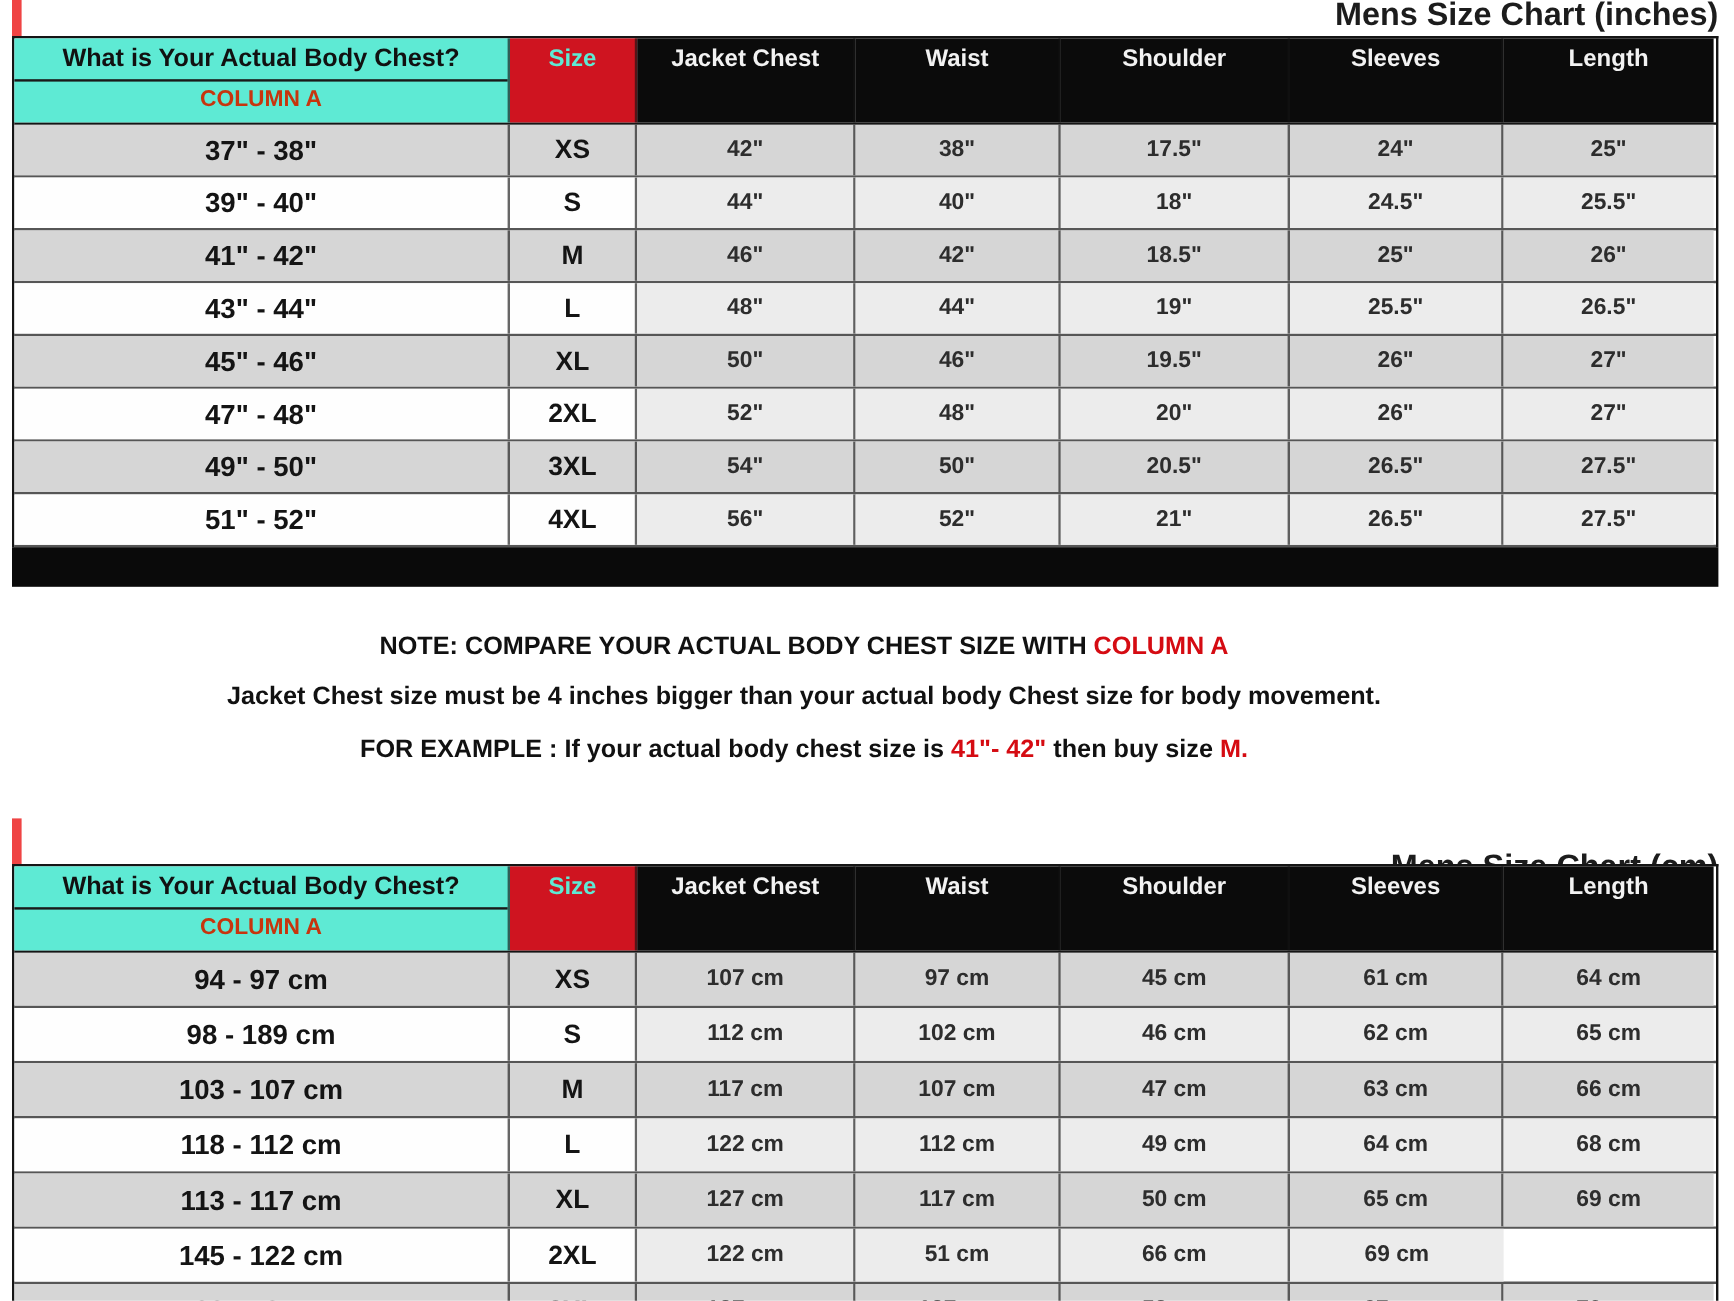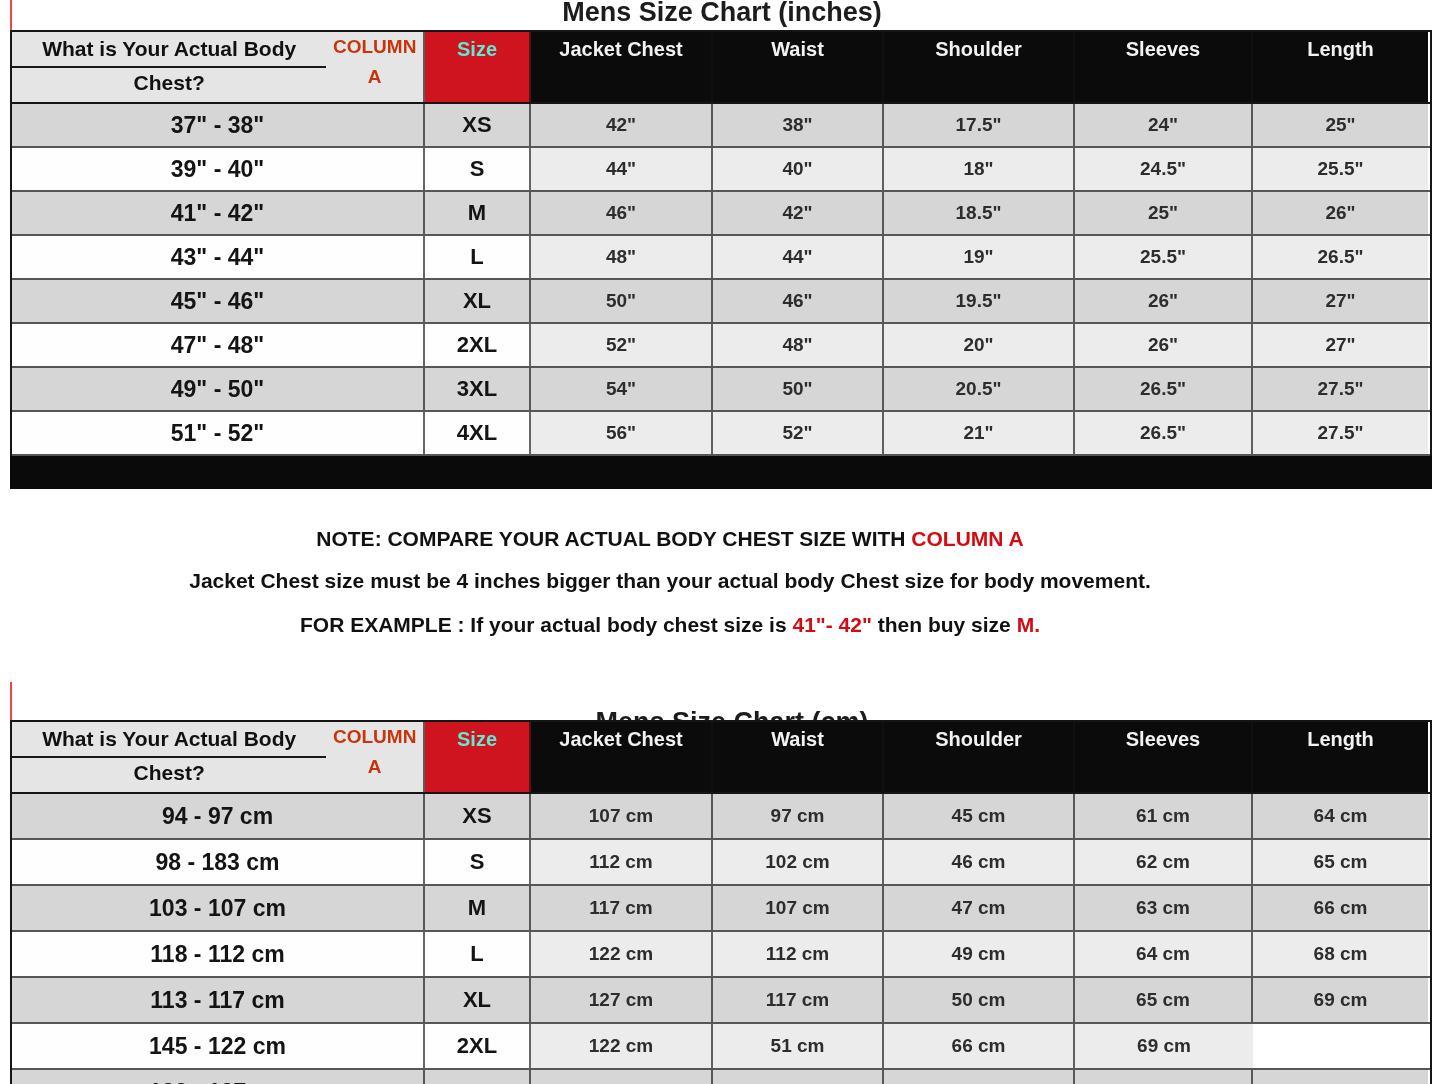--- a/index.html
+++ b/index.html
@@ -4,41 +4,41 @@
 <style>
   html,body{margin:0;padding:0;}
   body{
     width:1445px;height:1084px;overflow:hidden;background:#ffffff;
     font-family:"Liberation Sans", sans-serif;color:#111;
   }
   .sheet{position:relative;width:1445px;height:1084px;}
 
   
   .tbl-title{
-    margin-left:10px;width:1422px;overflow:hidden;text-align:center;
-    border-left:2px solid #ef4444;box-sizing:border-box;
+    margin-left:10px;width:1422px;overflow:hidden;text-align:right;
+    border-left:8px solid #ef4444;box-sizing:border-box;
     font-weight:600;color:#1c1c1c;
   }
   .title-inches{height:30px;}
   .title-inches .t{font-size:27px;line-height:34px;margin-top:-5px;}
   .title-cm{height:38px;}
   .title-cm .t{font-size:27px;line-height:36px;margin-top:22px;padding-left:20px;}
 
   
   .tbl{
     margin-left:10px;width:1422px;box-sizing:border-box;
     border:2px solid #151515;border-bottom:none;
   }
   .grid{display:grid;grid-template-columns:413px 106px 182px 171px 191px 178px 175px;}
   .cell{box-sizing:border-box;border-right:2px solid rgba(20,20,20,0.65);}
   .cell:last-child{border-right:none;}
 
   
   .thead{height:70px;border-bottom:2px solid #151515;}
-  .h-cola{background:#e5e5e5;display:flex;flex-direction:row;}
+  .h-cola{background:#5eead4;display:flex;flex-direction:column;}
   .h-q{height:36px;line-height:34px;text-align:center;font-weight:700;font-size:21px;
        border-bottom:2px solid #1a1a1a;box-sizing:border-box;color:#111;}
   .h-a{height:32px;line-height:30px;text-align:center;font-weight:700;font-size:19px;color:#c7350e;}
   .h-size{background:#cf1420;color:#5eead4;text-align:center;font-weight:700;font-size:20px;padding-top:6px;}
   .h-black{background:#0b0b0b;color:#f2f2f2;text-align:center;font-weight:600;font-size:20px;padding-top:6px;}
 
   
   .trow .cell{text-align:center;}
   .t1 .trow .cell{height:42px;line-height:42px;}
   .t2 .trow .cell{height:44px;line-height:44px;}
@@ -187,21 +187,21 @@
         <div class="grid trow shade">
           <div class="cell c-chest">94 - 97 cm</div>
           <div class="cell c-size">XS</div>
           <div class="cell c-val">107 cm</div>
           <div class="cell c-val">97 cm</div>
           <div class="cell c-val">45 cm</div>
           <div class="cell c-val">61 cm</div>
           <div class="cell c-val">64 cm</div>
         </div>
         <div class="grid trow plain">
-          <div class="cell c-chest">98 - 183 cm</div>
+          <div class="cell c-chest">98 - 189 cm</div>
           <div class="cell c-size">S</div>
           <div class="cell c-val">112 cm</div>
           <div class="cell c-val">102 cm</div>
           <div class="cell c-val">46 cm</div>
           <div class="cell c-val">62 cm</div>
           <div class="cell c-val">65 cm</div>
         </div>
         <div class="grid trow shade">
           <div class="cell c-chest">103 - 107 cm</div>
           <div class="cell c-size">M</div>

